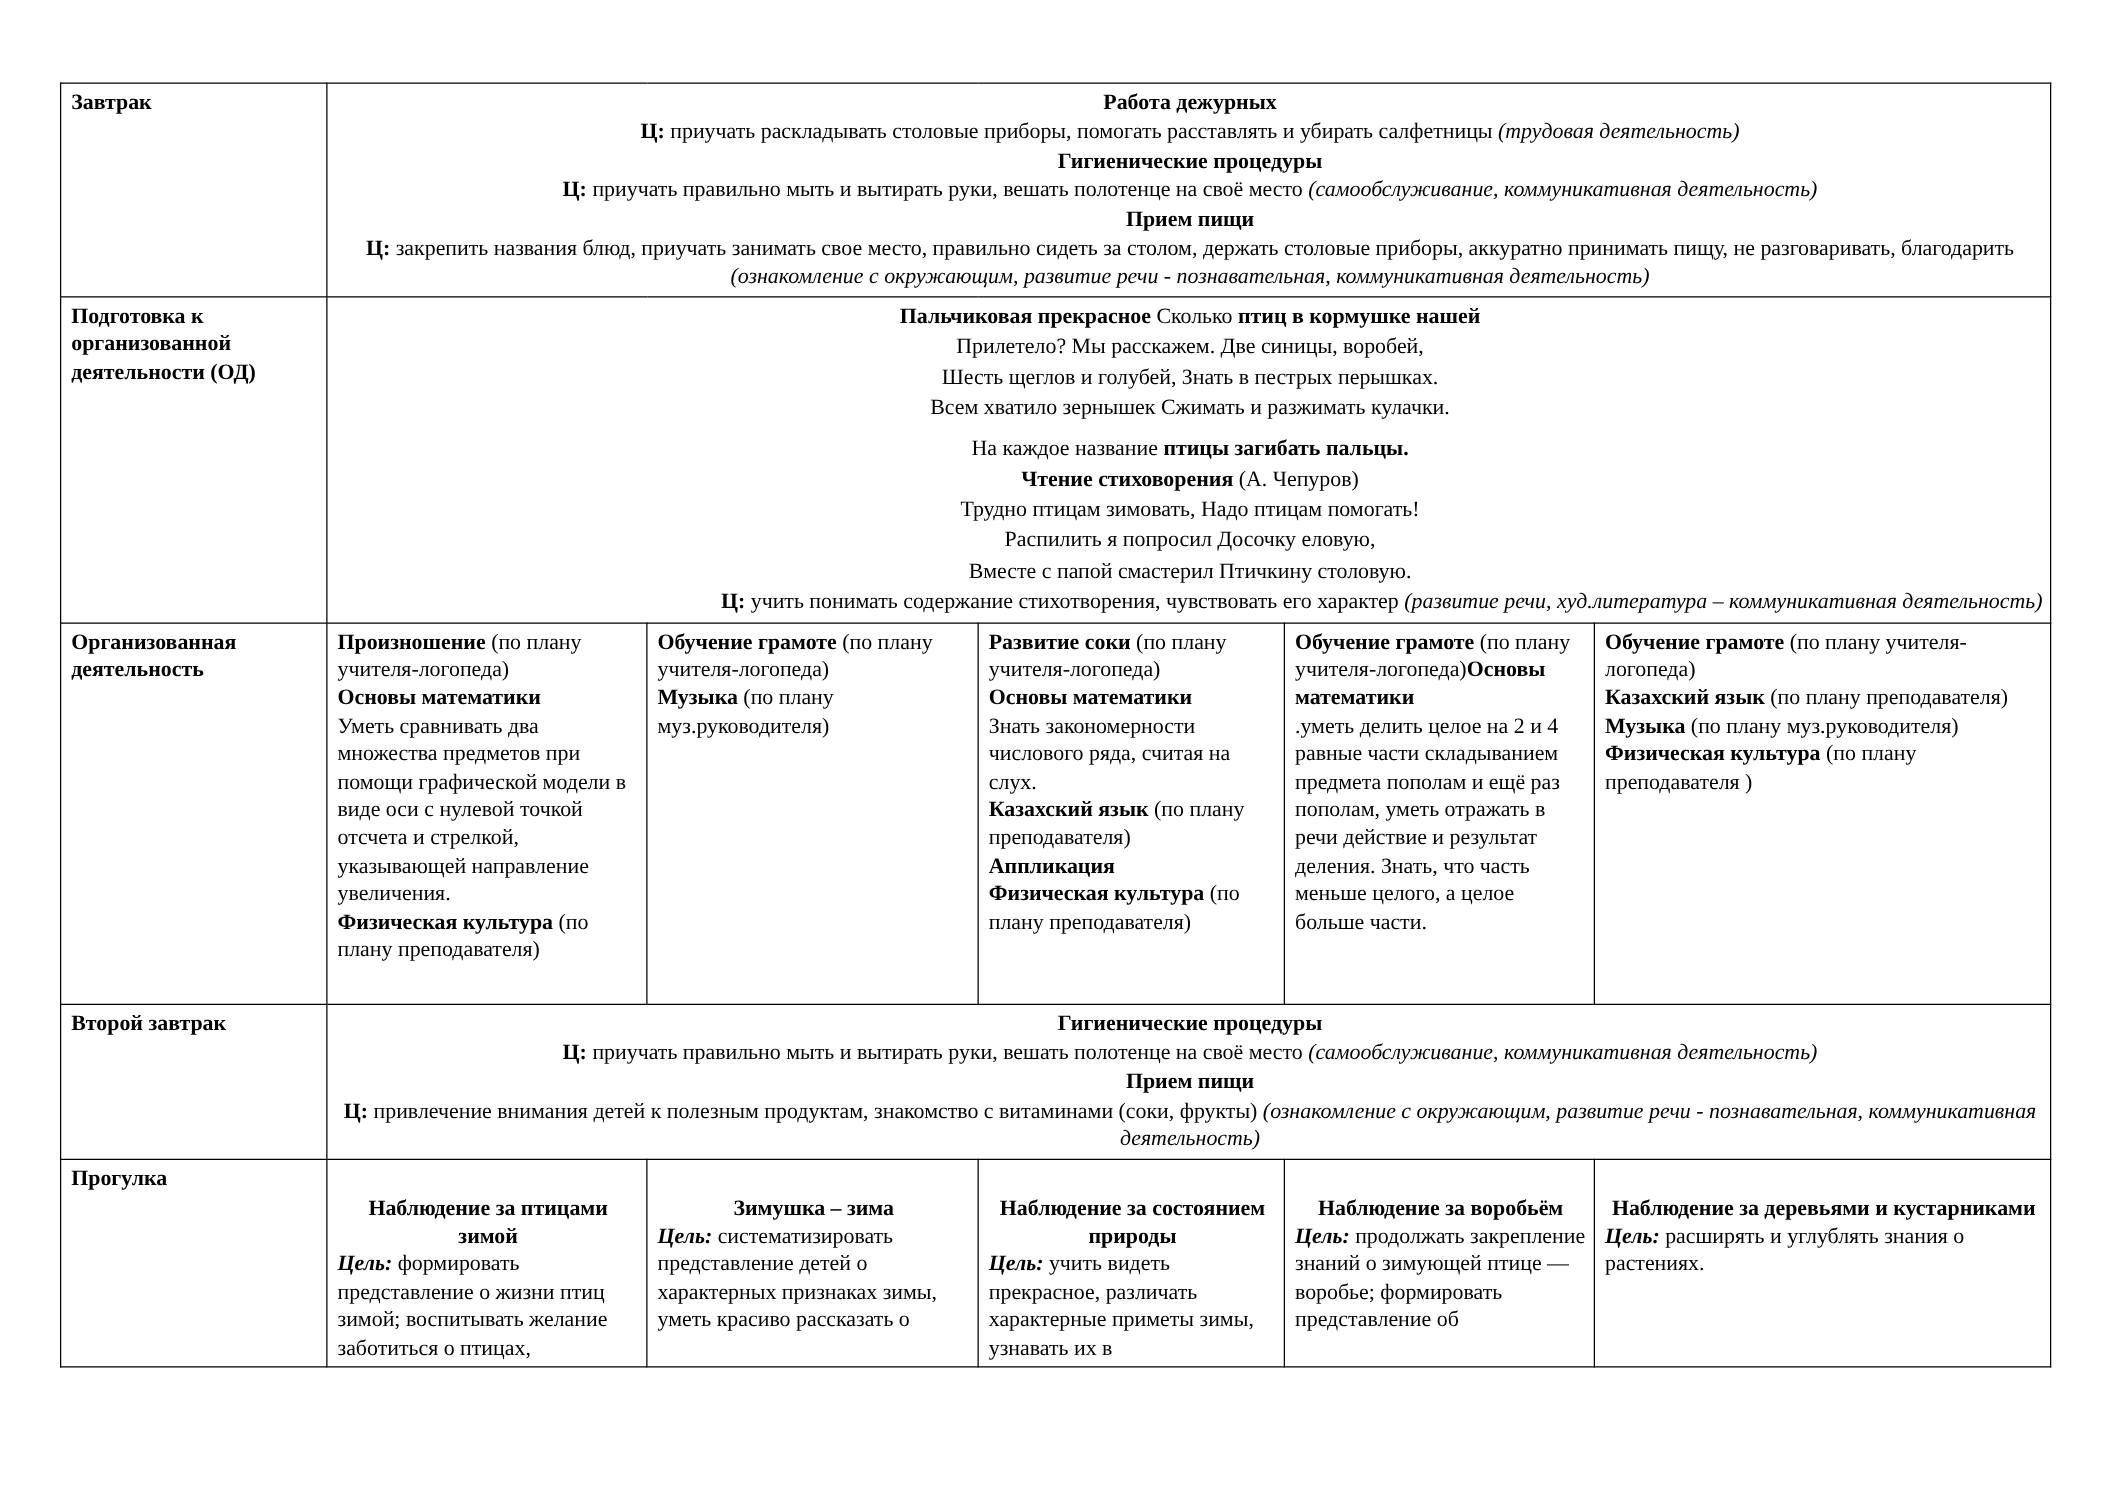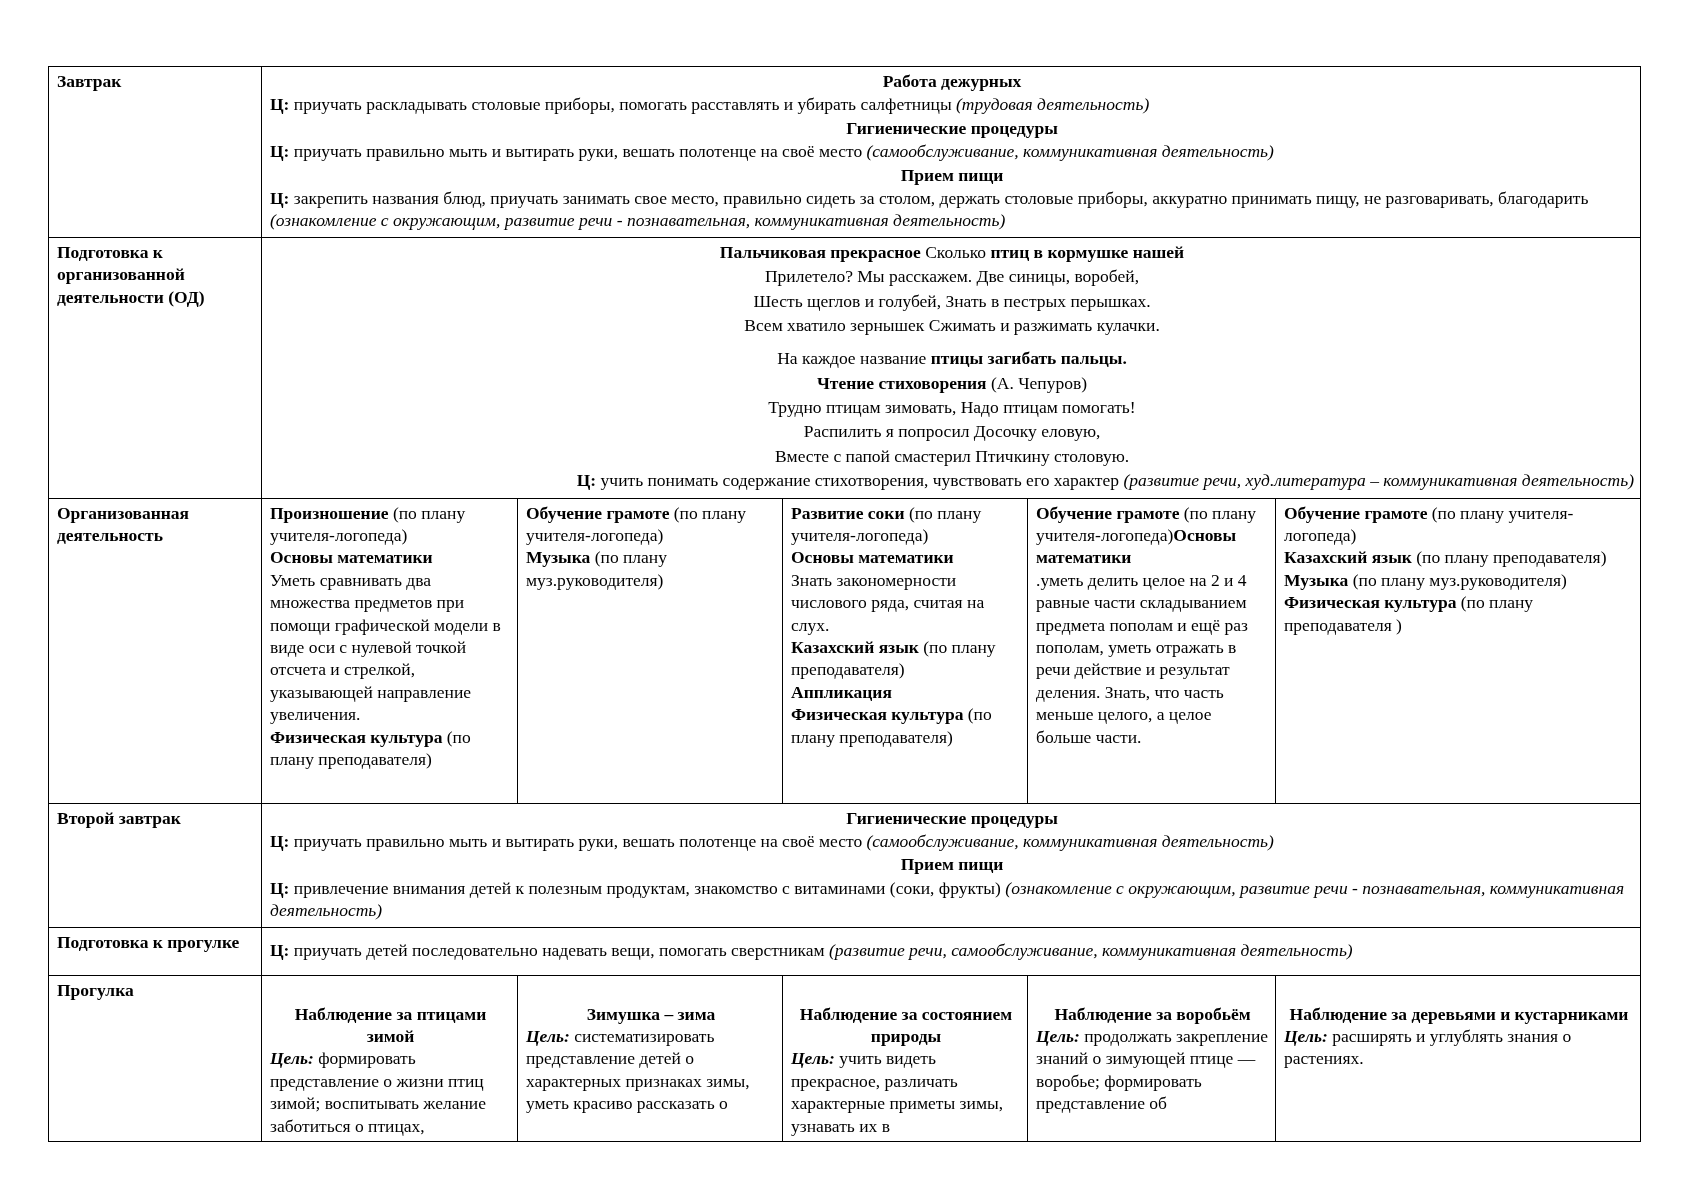--- a/index.html
+++ b/index.html
@@ -51,21 +51,21 @@
   }
   .b { font-weight: bold; }
   .i { font-style: italic; }
   .bi { font-weight: bold; font-style: italic; text-align: center; }
 
   .wide .head {
     text-align: center;
     font-weight: bold;
   }
   .wide .body {
-    text-align: left;
+    text-align: center;
   }
   .poem p { text-align: center; margin: 0 0 2px 0; }
   .spacer { height: 9px; }
 
   .cellcol p { margin: 0; }
   .cellcol .ttl { font-weight: bold; }
   .cellcol .ctr { text-align: center; font-weight: bold; margin-top: 24px; }
 
   
   td.vmid { vertical-align: middle; margin-top: 48px; }
@@ -155,26 +155,20 @@
       <tr style="height: 110px;">
         <td class="rowlabel vmid">Второй завтрак</td>
         <td class="wide" colspan="5">
           <p class="head">Гигиенические процедуры</p>
           <p class="body"><span class="b">Ц:</span><span> приучать правильно мыть и вытирать руки, вешать полотенце на своё место </span><span class="i">(самообслуживание, коммуникативная деятельность)</span></p>
           <p class="head">Прием пищи</p>
           <p class="body"><span class="b">Ц:</span><span> привлечение внимания детей к полезным продуктам, знакомство с витаминами (соки, фрукты) </span><span class="i">(ознакомление с окружающим, развитие речи - познавательная, коммуникативная деятельность)</span></p>
         </td>
       </tr>
 
-      <tr style="height: 48px;">
-        <td class="rowlabel vtop">Подготовка к прогулке</td>
-        <td class="wide" colspan="5" style="vertical-align:middle">
-          <p class="body"><span class="b">Ц:</span><span> приучать детей  последовательно надевать вещи, помогать сверстникам </span><span class="i">(развитие речи, самообслуживание, коммуникативная деятельность)</span></p>
-        </td>
-      </tr>
 
       <tr style="height: 148px;">
         <td class="rowlabel vtop">Прогулка</td>
 
         <td class="cellcol">
           <p class="ctr">Наблюдение за птицами зимой</p>
           <p><span class="bi">Цель:</span><span> формировать представление о жизни птиц зимой; воспитывать желание заботиться о птицах,</span></p>
         </td>
 
         <td class="cellcol">

